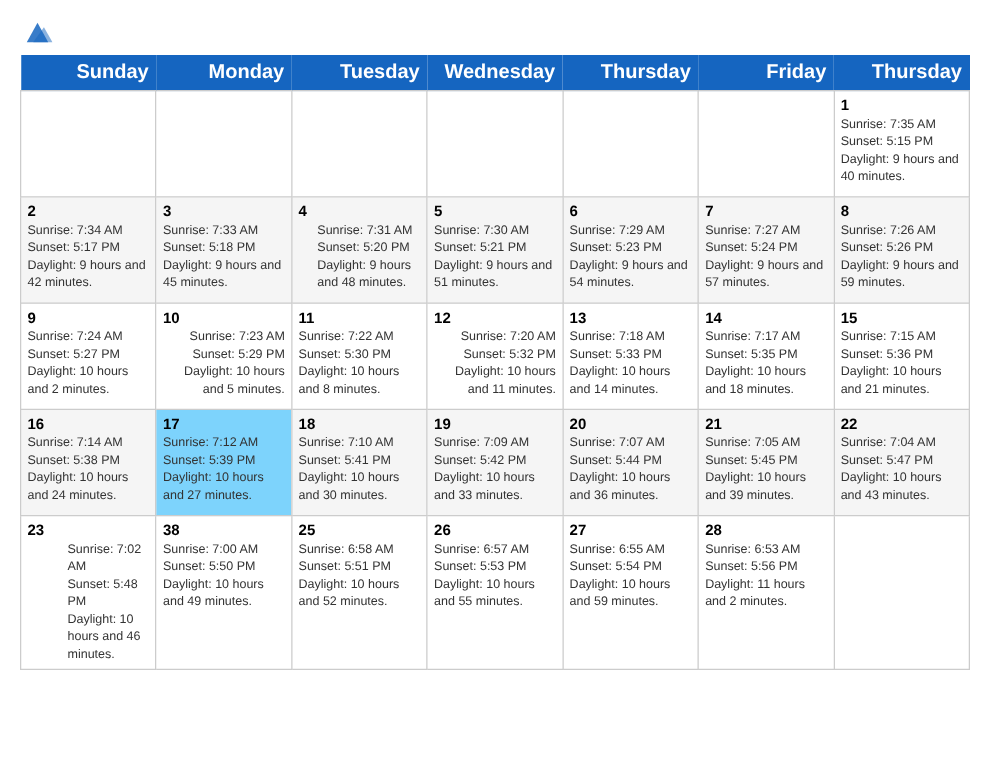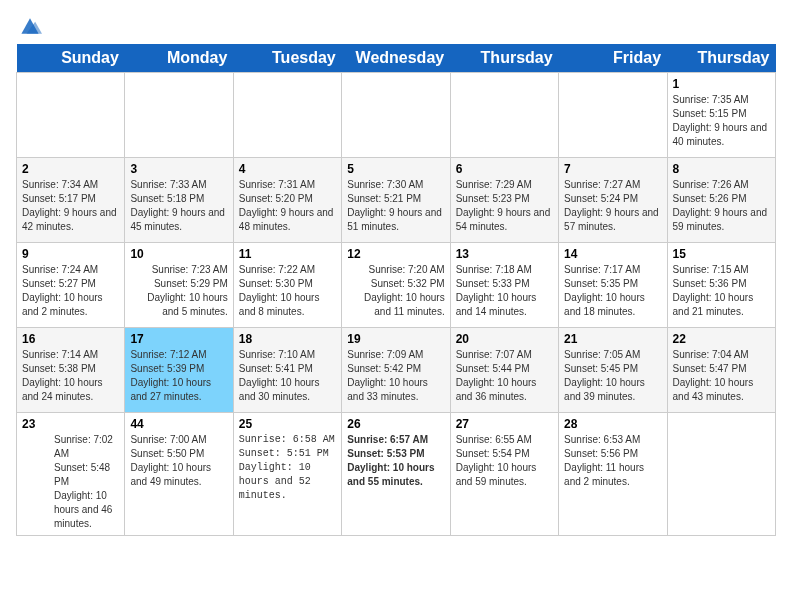--- a/index.html
+++ b/index.html
@@ -140,21 +140,21 @@
 Daylight: 9 hours and 42 minutes.</div>
         </td>
         <td style="background-color: rgb(245, 245, 245);">
           <span class="day-num">3</span>
           <div class="day-info" style="white-space: pre-line;">Sunrise: 7:33 AM
 Sunset: 5:18 PM
 Daylight: 9 hours and 45 minutes.</div>
         </td>
         <td style="background-color: rgb(245, 245, 245);">
           <span class="day-num">4</span>
-          <div class="day-info" style="white-space: pre-line;">Sunrise: 7:31 AM
+          <div class="day-info" style="white-space: pre-line; margin-left: 15px;">Sunrise: 7:31 AM
 Sunset: 5:20 PM
 Daylight: 9 hours and 48 minutes.</div>
         </td>
         <td style="background-color: rgb(245, 245, 245);">
           <span class="day-num">5</span>
           <div class="day-info" style="white-space: pre-line;">Sunrise: 7:30 AM
 Sunset: 5:21 PM
 Daylight: 9 hours and 51 minutes.</div>
         </td>
         <td style="background-color: rgb(245, 245, 245);">
@@ -265,34 +265,34 @@
         </td>
       </tr>
       <tr>
         <td>
           <span class="day-num">23</span>
           <div class="day-info" style="white-space: pre-line; margin-left: 32px;">Sunrise: 7:02 AM
 Sunset: 5:48 PM
 Daylight: 10 hours and 46 minutes.</div>
         </td>
         <td>
-          <span class="day-num">44</span>
+          <span class="day-num">38</span>
           <div class="day-info" style="white-space: pre-line;">Sunrise: 7:00 AM
 Sunset: 5:50 PM
 Daylight: 10 hours and 49 minutes.</div>
         </td>
         <td>
           <span class="day-num">25</span>
-          <div class="day-info" style="white-space: pre-line; font-family: Liberation Mono, monospace;">Sunrise: 6:58 AM
+          <div class="day-info" style="white-space: pre-line;">Sunrise: 6:58 AM
 Sunset: 5:51 PM
 Daylight: 10 hours and 52 minutes.</div>
         </td>
         <td>
           <span class="day-num">26</span>
-          <div class="day-info" style="white-space: pre-line; font-weight: bold;">Sunrise: 6:57 AM
+          <div class="day-info" style="white-space: pre-line;">Sunrise: 6:57 AM
 Sunset: 5:53 PM
 Daylight: 10 hours and 55 minutes.</div>
         </td>
         <td>
           <span class="day-num">27</span>
           <div class="day-info" style="white-space: pre-line;">Sunrise: 6:55 AM
 Sunset: 5:54 PM
 Daylight: 10 hours and 59 minutes.</div>
         </td>
         <td>

